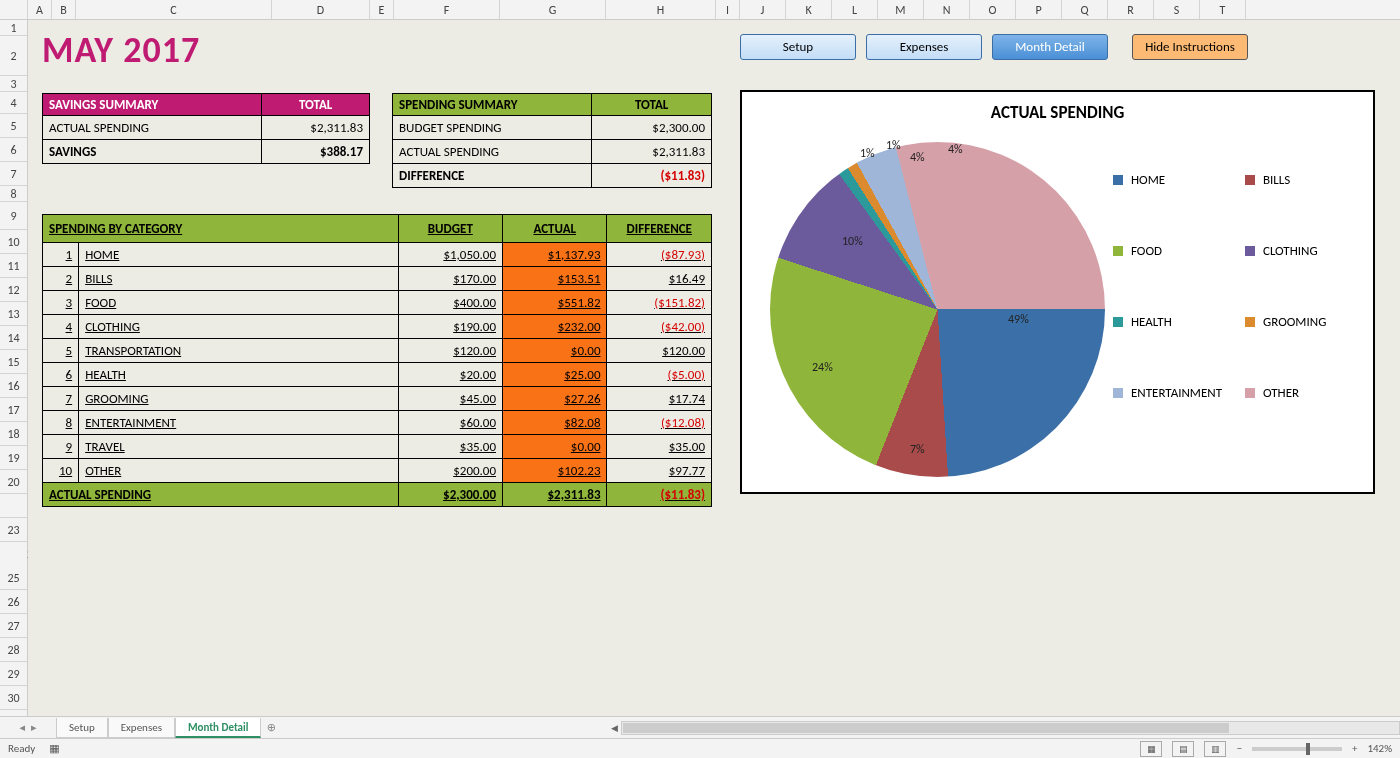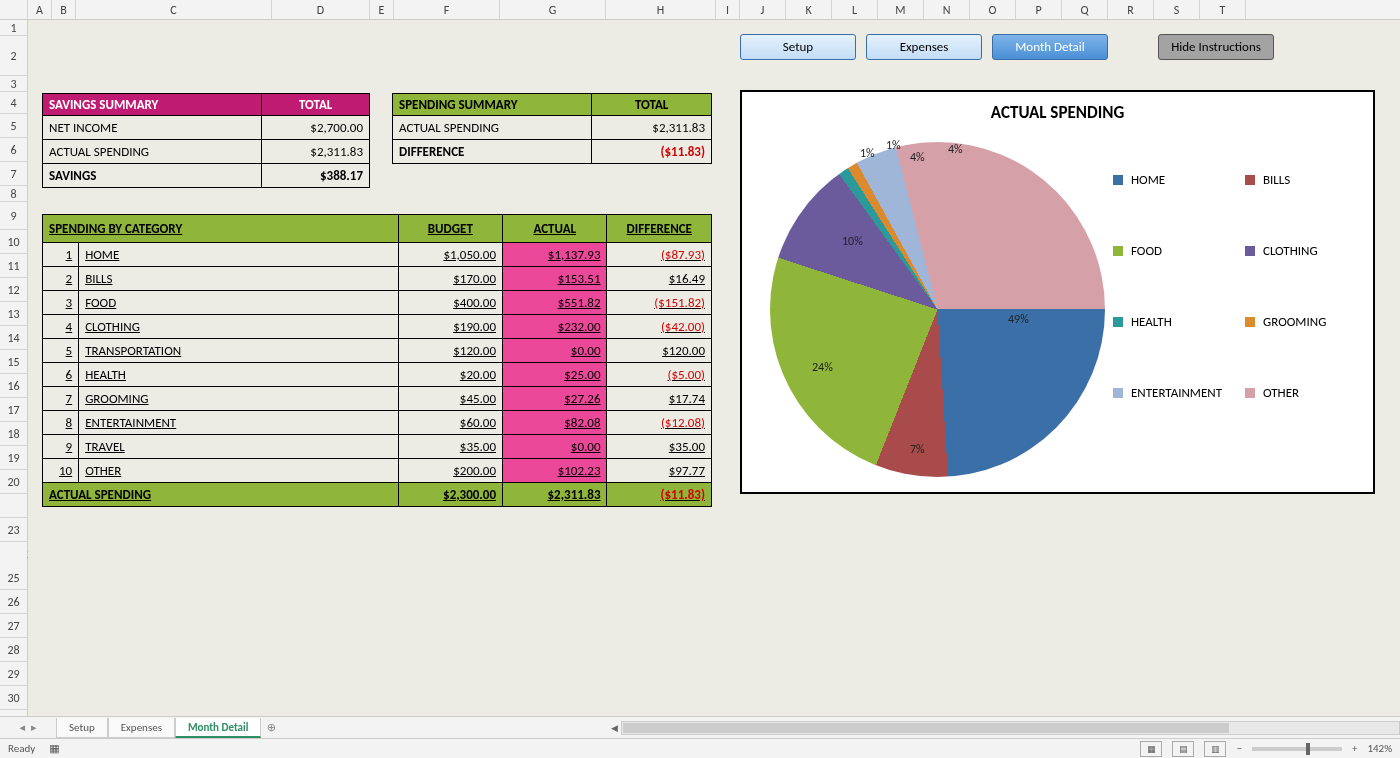--- a/index.html
+++ b/index.html
@@ -14,21 +14,21 @@
 
   .sheet { position: absolute; top: 20px; left: 28px; right: 0; bottom: 40px; background: #ecece4; }
 
   
   .title { position: absolute; top: 8px; left: 14px; font-size: 36px; font-weight: 800; color: #c01b72; letter-spacing: 1px; }
 
   
   .nav-btns { position: absolute; top: 14px; left: 712px; display: flex; gap: 10px; }
   .nav-btn { width: 116px; height: 26px; border: 1px solid #3a6ea5; border-radius: 3px; background: linear-gradient(#e4f0fc, #c3ddf6); font-size: 13px; text-align: center; line-height: 24px; cursor: pointer; }
   .nav-btn.active { background: linear-gradient(#7fb4e8, #4a8fd6); color: #fff; }
-  .hide-btn { width: 116px; height: 26px; border: 1px solid #555; border-radius: 3px; background: #a3a3a3; text-align: center; line-height: 24px; cursor: pointer; margin-left: 40px; }
+  .hide-btn { width: 116px; height: 26px; border: 1px solid #555; border-radius: 3px; background: #fdba74; text-align: center; line-height: 24px; cursor: pointer; margin-left: 14px; }
 
   
   table { border-collapse: collapse; }
   td, th { border: 1px solid #000; height: 24px; padding: 0 6px; font-size: 13px; }
 
   
   .savings-tbl { position: absolute; top: 73px; left: 14px; width: 328px; }
   .savings-tbl th { background: #c01b72; color: #fff; font-weight: bold; text-align: left; height: 22px; }
   .savings-tbl th.total-h { text-align: center; }
   .savings-tbl td.val { text-align: right; }
@@ -48,21 +48,21 @@
 
   
   .cat-tbl { position: absolute; top: 194px; left: 14px; width: 670px; text-decoration: underline; }
   .cat-tbl th { background: #8fb53a; color: #000; font-weight: bold; height: 28px; }
   .cat-tbl th.lh { text-align: left; }
   .cat-tbl th.ch { text-align: center; }
   .cat-tbl td { height: 24px; }
   .cat-tbl .cnum { width: 36px; text-align: right; }
   .cat-tbl .cname { width: 318px; }
   .cat-tbl .cv { width: 104px; text-align: right; }
-  .cat-tbl .cv.actual { background: #ec4899; }
+  .cat-tbl .cv.actual { background: #f97316; }
   .cat-tbl tr.total td { background: #8fb53a; font-weight: bold; }
   .cat-tbl tr.total td.cv.actual { background: #8fb53a; }
   .cat-tbl tr.total .lbl { text-align: left; }
 
   
   .chart { position: absolute; top: 70px; left: 712px; width: 635px; height: 404px; background: #fff; border: 2px solid #000; }
   .chart-title { text-align: center; font-weight: bold; font-size: 17px; margin-top: 10px; }
   .pie-wrap { position: absolute; top: 50px; left: 28px; width: 335px; height: 335px; }
   .pie { width: 335px; height: 335px; border-radius: 50%; }
   .pie-label { position: absolute; font-size: 12px; color: #222; }
@@ -147,61 +147,62 @@
     <div class="row-header" style="height: 24px;">25</div>
     <div class="row-header" style="height: 24px;">26</div>
     <div class="row-header" style="height: 24px;">27</div>
     <div class="row-header" style="height: 24px;">28</div>
     <div class="row-header" style="height: 24px;">29</div>
     <div class="row-header" style="height: 24px;">30</div>
     <div class="row-header" style="height: 24px;">31</div>
   </div>
 
 <div class="sheet">
+  <div class="title">MAY 2017</div>
 
   <div class="nav-btns" id="navbtns">
       <div class="nav-btn">Setup</div>
       <div class="nav-btn">Expenses</div>
       <div class="nav-btn active">Month Detail</div>
       <div class="hide-btn">Hide Instructions</div>
     </div>
 
   <table class="savings-tbl">
     <tbody>
         <tr>
       <th class="c1">SAVINGS SUMMARY</th>
       <th class="c2 total-h">TOTAL</th>
     </tr>
     </tbody>
       <tbody id="savings-rows">
         <tr>
-          <td>NET INCOME</td>
-          <td class="val">$2,700.00</td>
-        </tr>
-        <tr>
           <td>ACTUAL SPENDING</td>
           <td class="val">$2,311.83</td>
         </tr>
       </tbody>
     <tbody>
         <tr class="bold">
       <td>SAVINGS</td>
       <td class="val">$388.17</td>
     </tr>
   </tbody>
     </table>
 
   <table class="spend-sum-tbl">
     <tbody>
         <tr>
       <th class="c1">SPENDING SUMMARY</th>
       <th class="c2 total-h">TOTAL</th>
     </tr>
     </tbody>
       <tbody id="spending-rows">
+        <tr>
+          <td>BUDGET SPENDING</td>
+          <td class="val">$2,300.00</td>
+        </tr>
         <tr>
           <td>ACTUAL SPENDING</td>
           <td class="val">$2,311.83</td>
         </tr>
       </tbody>
     <tbody>
         <tr class="bold">
       <td>DIFFERENCE</td>
       <td class="val neg">($11.83)</td>
     </tr>

